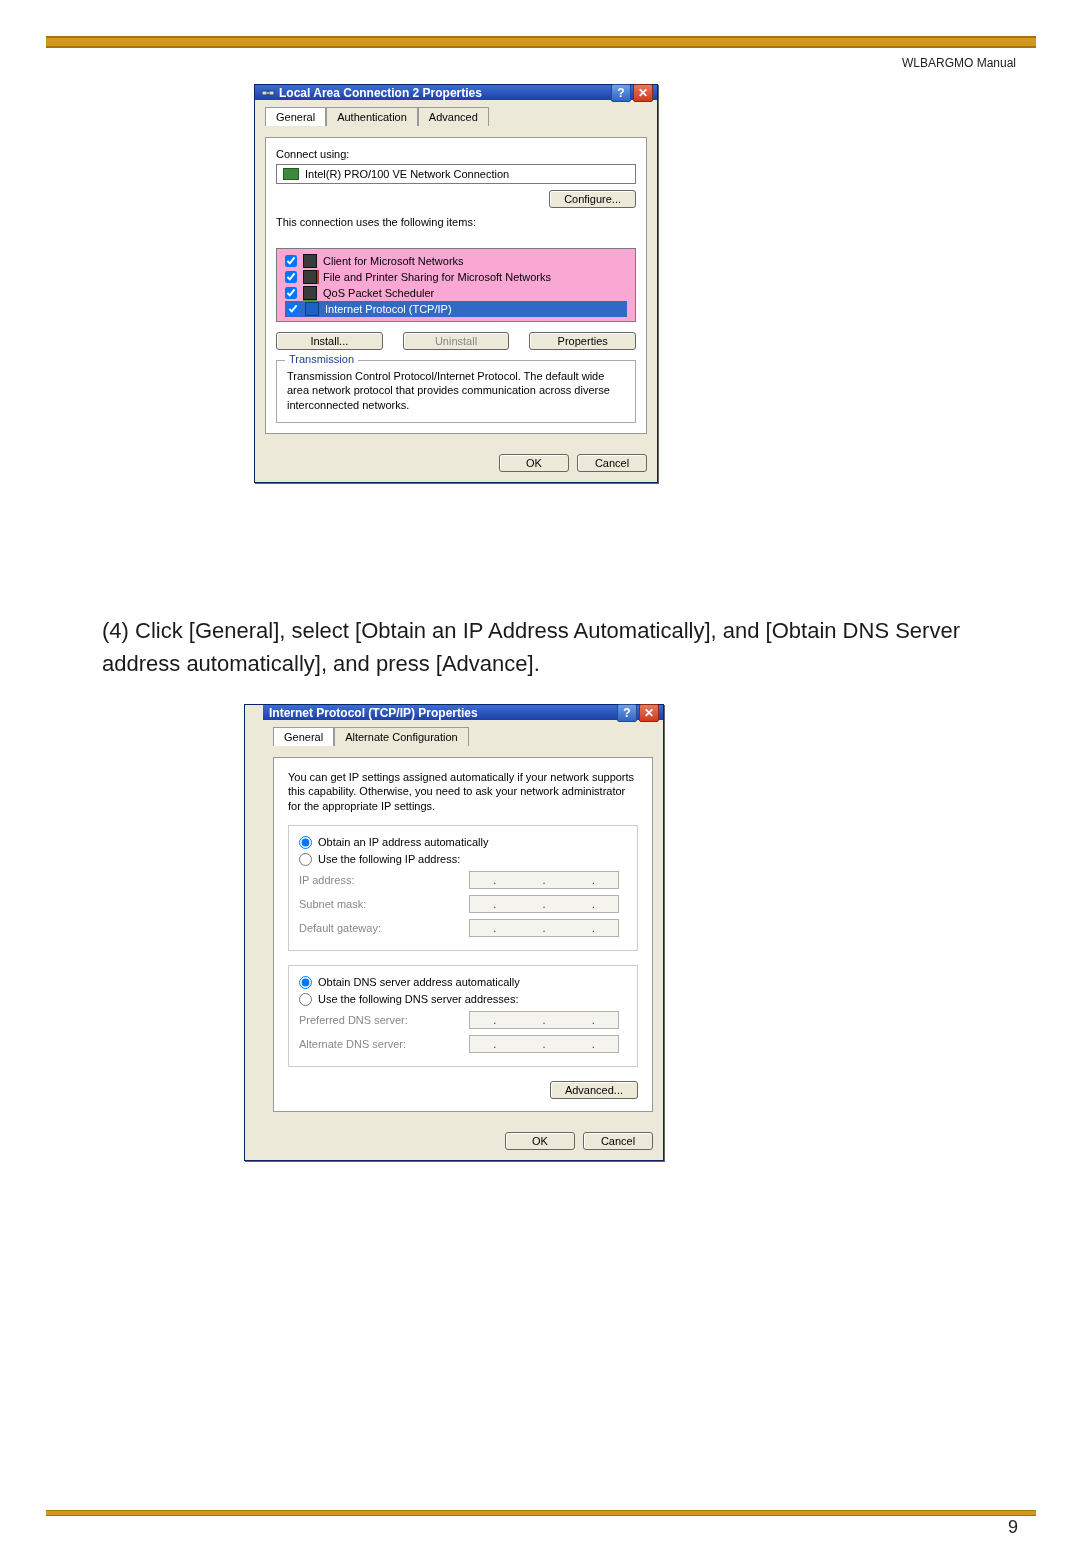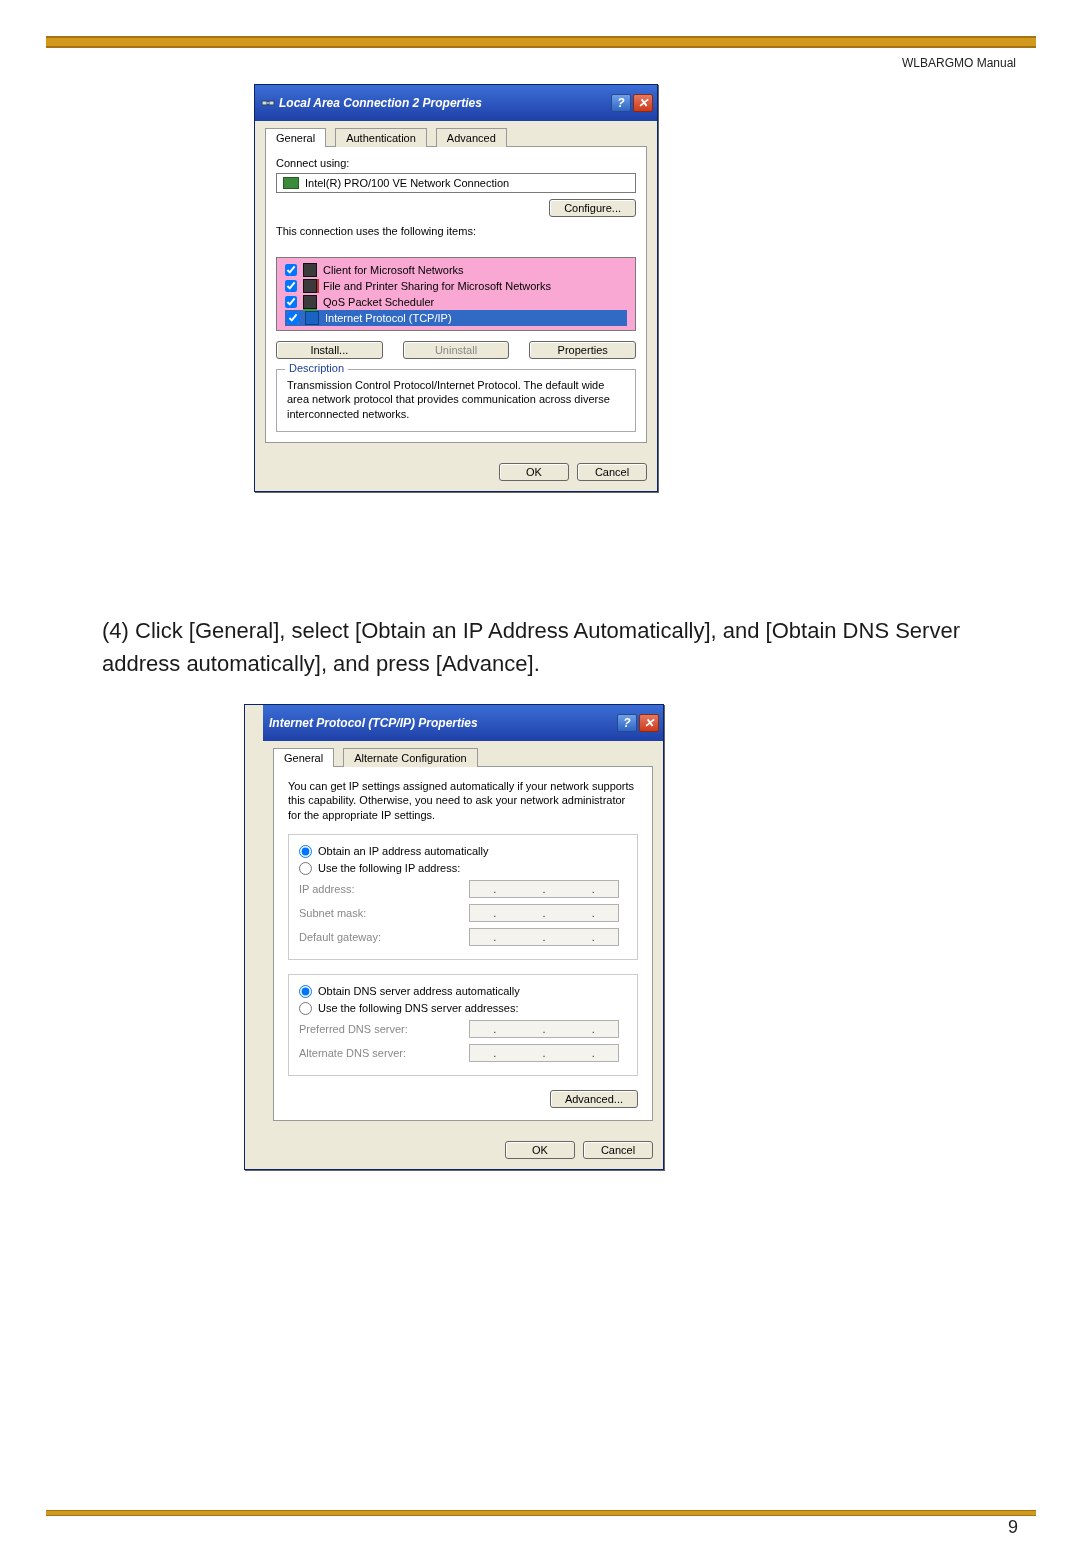--- a/index.html
+++ b/index.html
@@ -36,30 +36,29 @@
   }
   .dialog {
     position: absolute;
     background: #ece9d8;
     border: 1px solid #0a246a;
     box-shadow: 1px 1px 0 #666;
   }
   .dialog1 { left: 254px; top: 84px; width: 404px; }
   .dialog2 { left: 244px; top: 704px; width: 420px; padding-left: 18px; }
   .titlebar {
-    height: 36px;
+    height: 15px;
     background: linear-gradient(to bottom, #3b6ed5, #1e40a8);
     color: #fff;
     display: flex;
     align-items: center;
     padding: 0 4px 0 6px;
     font-size: 12px;
     font-weight: bold;
     font-family: "Trebuchet MS", Tahoma, sans-serif;
-    font-style: italic;
   }
   .titlebar .sys-icon {
     width: 14px; height: 14px;
     margin-right: 4px;
     display: inline-flex;
     align-items: center; justify-content: center;
   }
   .titlebar .spacer { flex: 1; }
   .cap-btn {
     width: 20px; height: 18px;
@@ -67,21 +66,21 @@
     background: linear-gradient(#e37a62, #cf3a1a);
     border: 1px solid #8a2a10;
     color: #fff;
     display: inline-flex;
     align-items: center; justify-content: center;
     font-size: 12px; font-weight: bold;
     border-radius: 2px;
   }
   .cap-btn.help { background: linear-gradient(#6fa1e8, #2f64c4); border-color: #244a8f; }
   .dialog-body { padding: 6px 10px 10px; font-size: 11px; color: #000; }
-  .tabs { display: flex; gap: 9px; margin-bottom: 0; }
+  .tabs { display: flex; gap: 0; margin-bottom: 12px; }
   .tab {
     padding: 3px 10px;
     background: #ece9d8;
     border: 1px solid #999;
     border-bottom: none;
     font-size: 11px;
     position: relative;
     top: 1px;
   }
   .tab.active { background: #fff; z-index: 2; }
@@ -273,21 +272,21 @@
               <span class="item-icon tcp"></span>
               <span>Internet Protocol (TCP/IP)</span>
             </div>
         </div>
         <div class="btn-row3">
           <button class="xp-btn">Install...</button>
           <button class="xp-btn disabled">Uninstall</button>
           <button class="xp-btn">Properties</button>
         </div>
         <div class="groupbox">
-          <span class="legend">Description</span>
+          <span class="legend">Transmission</span>
           <div style="font-size:11px; line-height:1.3;">Transmission Control Protocol/Internet Protocol. The default wide area network protocol that provides communication across diverse interconnected networks.</div>
         </div>
       </div>
     </div>
     <div class="dialog-footer">
       <button class="xp-btn" style="min-width:70px;">OK</button>
       <button class="xp-btn" style="min-width:70px;">Cancel</button>
     </div>
   </div>
 

